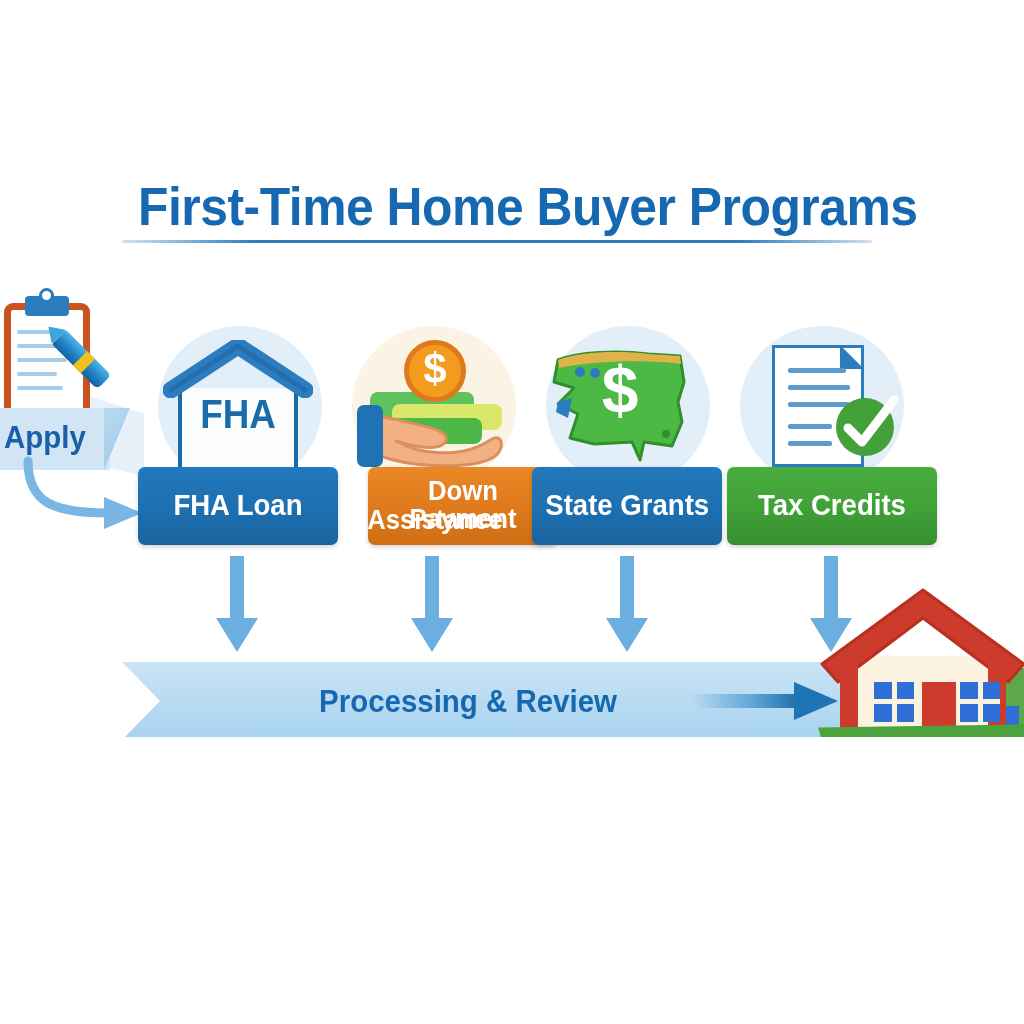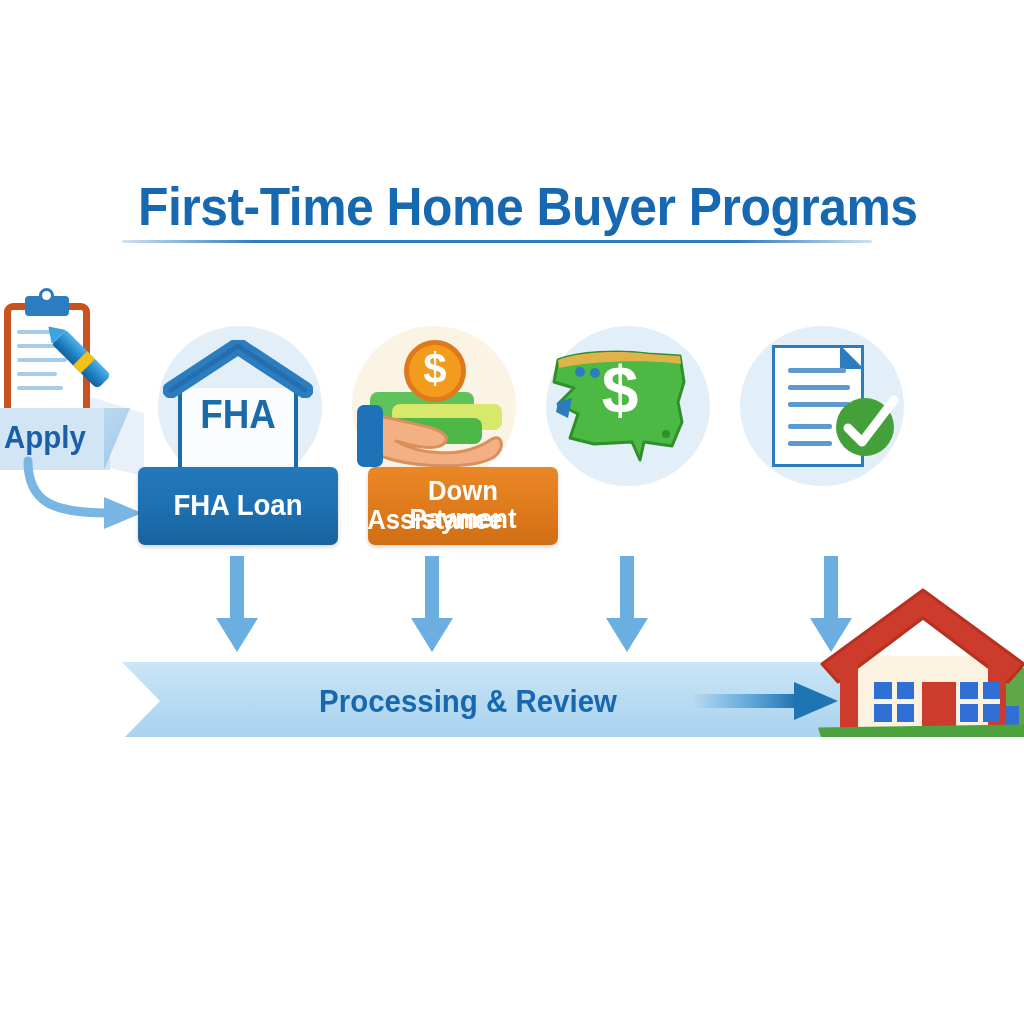--- a/index.html
+++ b/index.html
@@ -420,21 +420,27 @@
 
   <div class="bar" style="left:138px; width:200px; background:linear-gradient(180deg,#2379BC 0%,#1D6FB0 55%,#19639E 100%);">
     <span>FHA Loan</span>
   </div>
 
   <div class="bar" style="left:340px; width:190px; background:linear-gradient(180deg,#EA8726 0%,#DE7A1C 55%,#CF6E14 100%); font-size:27px;margin-left:28px;">
     <span>Down Payment</span>
   </div>
   <div style="position:absolute; left:340px; top:505px; width:190px; text-align:center; color:#fff; font-size:27px; font-weight:bold; transform:scaleX(0.95);">Assistance</div>
 
-
+  <div class="bar" style="left:532px; width:190px; background:linear-gradient(180deg,#2379BC 0%,#1D6FB0 55%,#19639E 100%);">
+    <span>State Grants</span>
+  </div>
+
+  <div class="bar" style="left:727px; width:210px; background:linear-gradient(180deg,#49AD3E 0%,#3FA037 55%,#368E30 100%);">
+    <span>Tax Credits</span>
+  </div>
 
   <svg class="down-arrow" style="left:214px;" viewBox="0 0 46 100">
     <path d="M16 0 L30 0 L30 62 L44 62 L23 96 L2 62 L16 62 Z" fill="#6BAEE0"></path>
   </svg>
   <svg class="down-arrow" style="left:409px;" viewBox="0 0 46 100">
     <path d="M16 0 L30 0 L30 62 L44 62 L23 96 L2 62 L16 62 Z" fill="#6BAEE0"></path>
   </svg>
   <svg class="down-arrow" style="left:604px;" viewBox="0 0 46 100">
     <path d="M16 0 L30 0 L30 62 L44 62 L23 96 L2 62 L16 62 Z" fill="#6BAEE0"></path>
   </svg>

